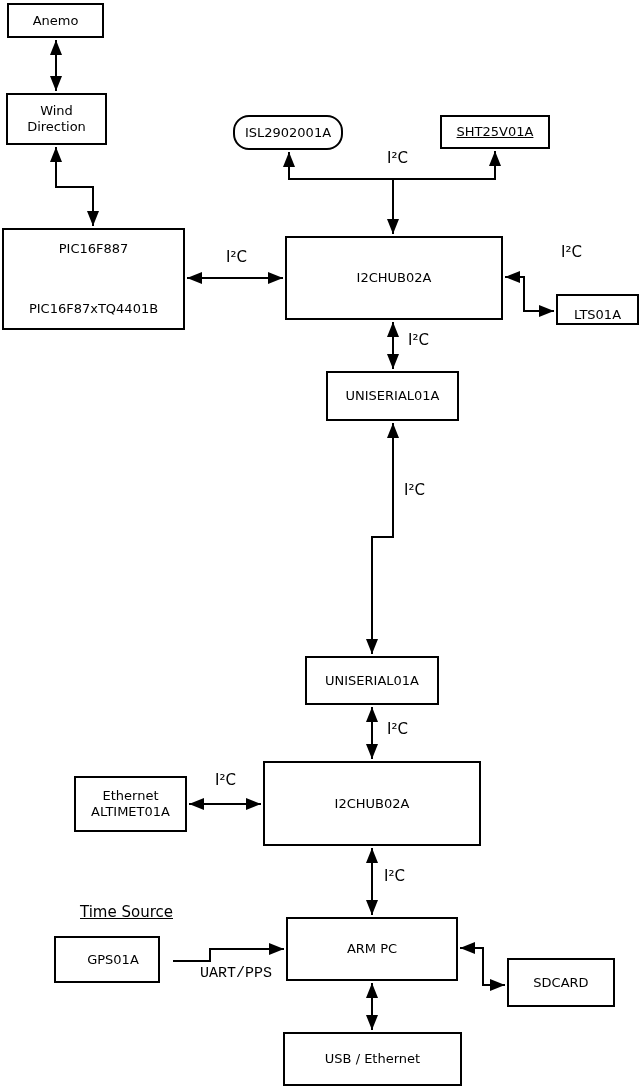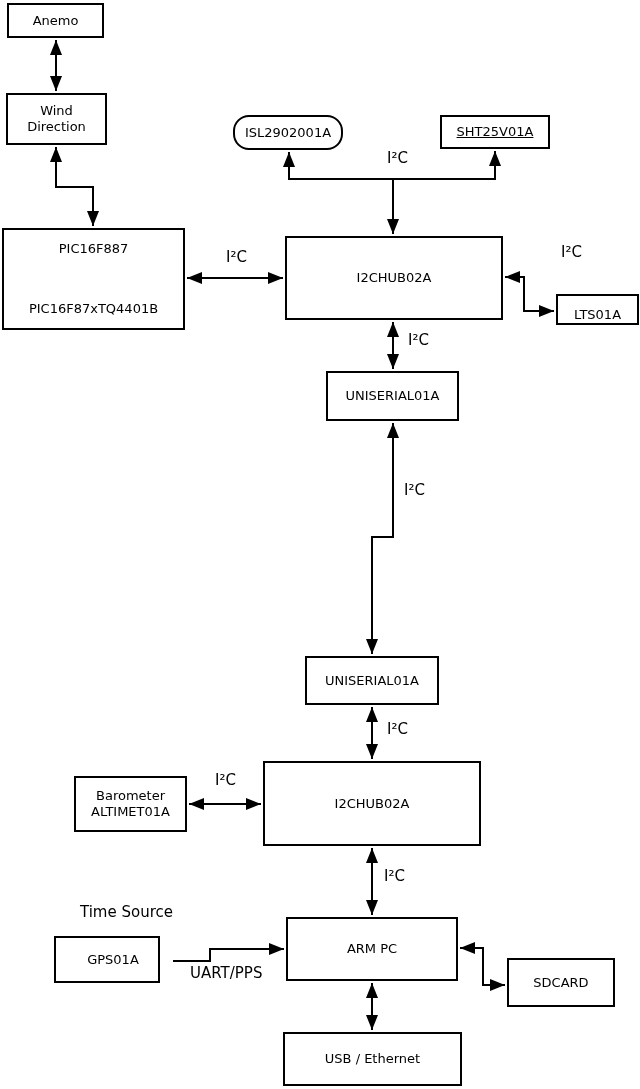--- a/index.html
+++ b/index.html
@@ -34,22 +34,22 @@
   .n-usb{left:283px;top:1032px;width:179px;height:54px;}
   
   .l-pic-hub1{left:226px;top:250px;}
   .l-hub1-sensors{left:387px;top:151px;}
   .l-hub1-lts{left:561px;top:245px;}
   .l-hub1-uni1{left:408px;top:333px;}
   .l-uni1-uni2{left:404px;top:483px;}
   .l-uni2-hub2{left:387px;top:722px;}
   .l-baro-hub2{left:215px;top:773px;}
   .l-hub2-arm{left:384px;top:869px;}
-  .l-time-source{left:80px;top:905px;}
-  .l-uart-pps{left:190px;top:966px;}
+  .l-time-source{left:80px;top:905px;text-decoration:underline;}
+  .l-uart-pps{left:200px;top:966px;font-family:Liberation Mono, monospace;}
 </style>
 </head>
 <body>
 
 <div class="canvas">
 
   <svg class="wires" viewBox="0 0 640 1089" xmlns="http://www.w3.org/2000/svg">
     <defs>
       <marker id="ah" viewBox="0 0 10 8" refX="10" refY="4" markerWidth="7.5" markerHeight="6" orient="auto-start-reverse">
         <path d="M0,0 L10,4 L0,8 z" fill="#000000"></path>
@@ -107,21 +107,21 @@
 
   <div class="node n-uni2">
     <div class="nl">UNISERIAL01A</div>
   </div>
 
   <div class="node n-hub2">
     <div class="nl">I2CHUB02A</div>
   </div>
 
   <div class="node n-baro">
-    <div class="nl">Barometer</div>
+    <div class="nl">Ethernet</div>
     <div class="nl">ALTIMET01A</div>
   </div>
 
   <div class="node n-gps">
     <div class="nl">GPS01A</div>
   </div>
 
   <div class="node n-arm">
     <div class="nl">ARM PC</div>
   </div>

